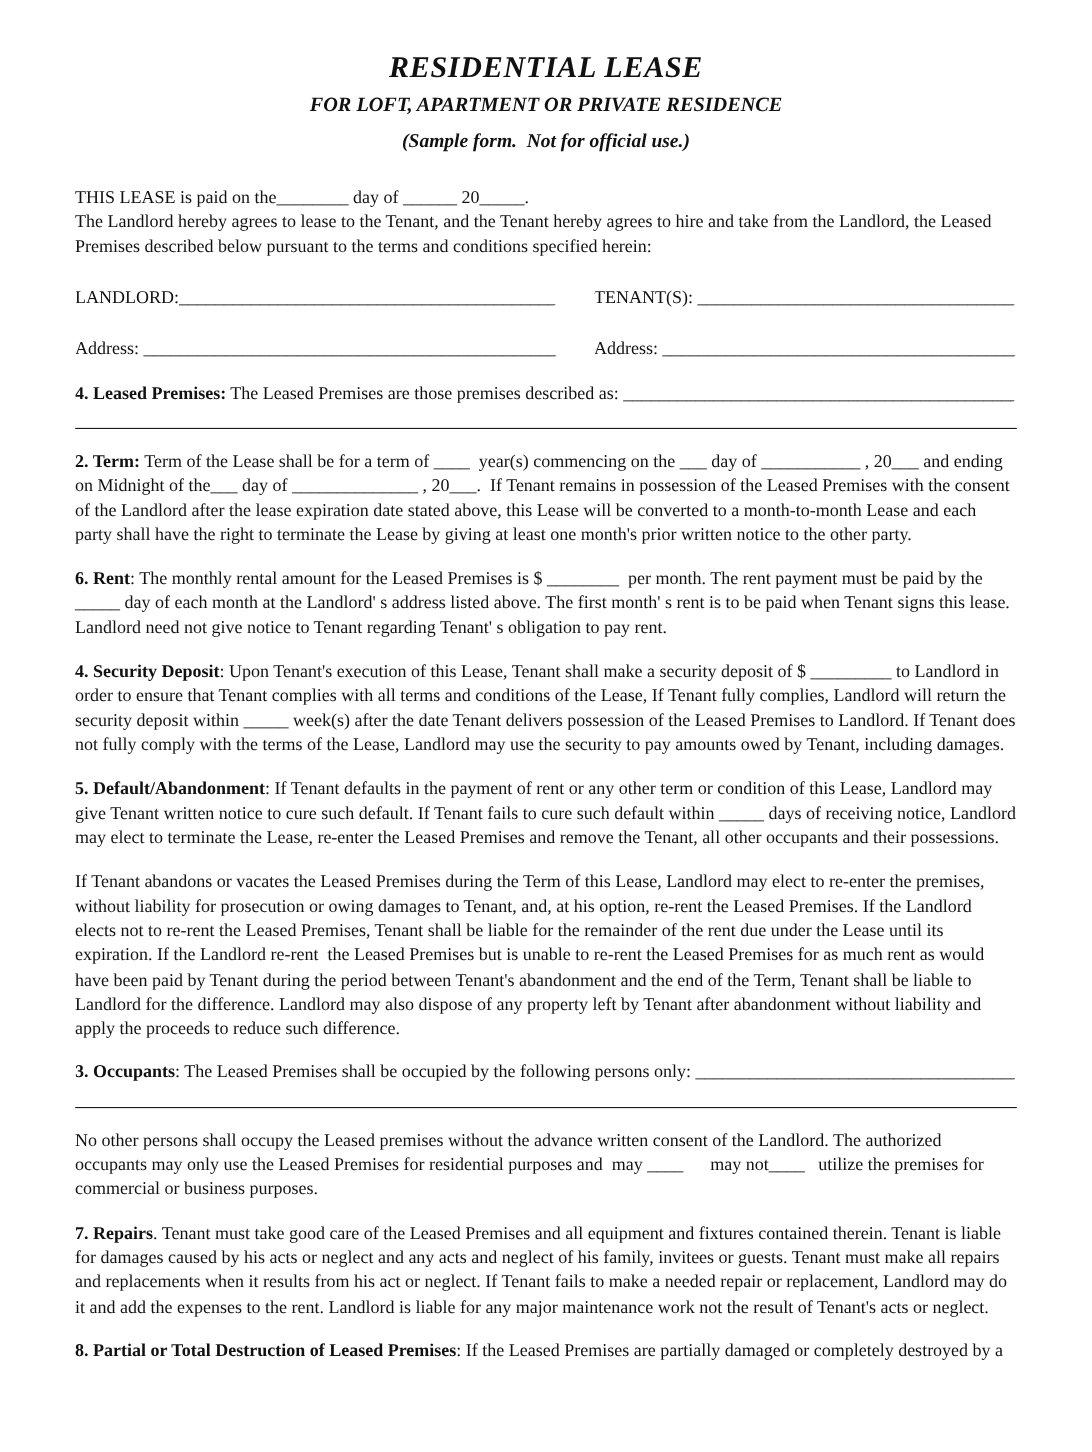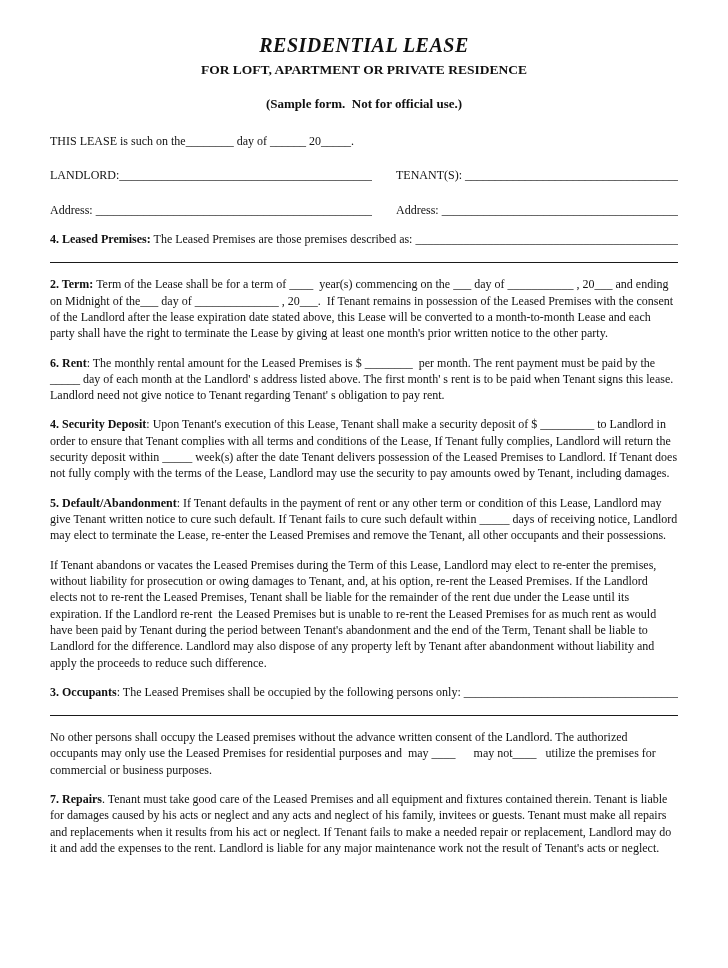--- a/index.html
+++ b/index.html
@@ -1,15 +1,15 @@
 <!DOCTYPE html>
 <html><head>
   <meta charset="utf-8">
   <style>
-    * { margin: 0; padding: 0; box-sizing: border-box; }
+    * { margin: 0; padding: 0; box-sizing: border-box; border-radius: 14px; }
     html, body { background: #ffffff; }
     body {
       font-family: "Liberation Serif", "DejaVu Serif", serif;
       color: #111111;
     }
     .page {
       width: 728px;
       height: 968px;
       background: #ffffff;
       padding: 34px 50px 0 50px;
@@ -19,24 +19,25 @@
     .doc-header { text-align: center; }
     .title {
       font-size: 20px;
       font-weight: bold;
       font-style: italic;
       letter-spacing: 0.5px;
     }
     .subtitle {
       font-size: 13.5px;
       font-weight: bold;
+      font-style: italic;
       margin-top: 5px;
       white-space: pre-wrap;
     }
-    .note { font-size: 13px; margin-top: 18px; }
+    .note { font-size: 13px; margin-top: 8px; }
     .body-text, .para, .row, .pre {
       font-size: 12px;
       line-height: 1.36;
     }
     .intro { margin-top: 21px; }
     .para { margin-top: 13px; white-space: pre-wrap; }
     .para b { font-weight: bold; }
     .row { display: flex; margin-top: 18px; }
     .col-left {
       width: 322px;
@@ -63,21 +64,22 @@
 
 <div class="page">
 
   <div class="doc-header">
     <div class="title">RESIDENTIAL LEASE</div>
     <div class="subtitle">FOR LOFT, APARTMENT OR PRIVATE RESIDENCE</div>
     <div class="subtitle note">(Sample form.  Not for official use.)</div>
   </div>
 
   <div class="intro body-text">
-    <div class="pre">THIS LEASE is such on the________ day of ______ 20_____.</div>
+    <div class="pre">THIS LEASE is paid on the________ day of ______ 20_____.</div>
+    <div>The Landlord hereby agrees to lease to the Tenant, and the Tenant hereby agrees to hire and take from the Landlord, the Leased Premises described below pursuant to the terms and conditions specified herein:</div>
   </div>
 
   <div class="row">
     <div class="col-left">LANDLORD:________________________________________________</div>
     <div class="col-right">TENANT(S): ___________________________________________________</div>
   </div>
 
   <div class="row">
     <div class="col-left">Address: _________________________________________________</div>
     <div class="col-right">Address: ______________________________________________________</div>
@@ -96,14 +98,15 @@
 
   <p class="para"><b></b><span>If Tenant abandons or vacates the Leased Premises during the Term of this Lease, Landlord may elect to re-enter the premises, without liability for prosecution or owing damages to Tenant, and, at his option, re-rent the Leased Premises. If the Landlord elects not to re-rent the Leased Premises, Tenant shall be liable for the remainder of the rent due under the Lease until its expiration. If the Landlord re-rent  the Leased Premises but is unable to re-rent the Leased Premises for as much rent as would have been paid by Tenant during the period between Tenant's abandonment and the end of the Term, Tenant shall be liable to Landlord for the difference. Landlord may also dispose of any property left by Tenant after abandonment without liability and apply the proceeds to reduce such difference.</span></p>
 
   <p class="para oneline"><b>3. Occupants</b><span>: The Leased Premises shall be occupied by the following persons only: ___________________________________________</span></p>
   <div class="rule"></div>
 
   <p class="para"><b></b><span>No other persons shall occupy the Leased premises without the advance written consent of the Landlord. The authorized occupants may only use the Leased Premises for residential purposes and  may ____      may not____   utilize the premises for commercial or business purposes.</span></p>
 
   <p class="para"><b>7. Repairs</b><span>. Tenant must take good care of the Leased Premises and all equipment and fixtures contained therein. Tenant is liable for damages caused by his acts or neglect and any acts and neglect of his family, invitees or guests. Tenant must make all repairs and replacements when it results from his act or neglect. If Tenant fails to make a needed repair or replacement, Landlord may do it and add the expenses to the rent. Landlord is liable for any major maintenance work not the result of Tenant's acts or neglect.</span></p>
 
+  <p class="para"><b>8. Partial or Total Destruction of Leased Premises</b><span>: If the Leased Premises are partially damaged or completely destroyed by a</span></p>
 
 </div>
 
 </body></html>

